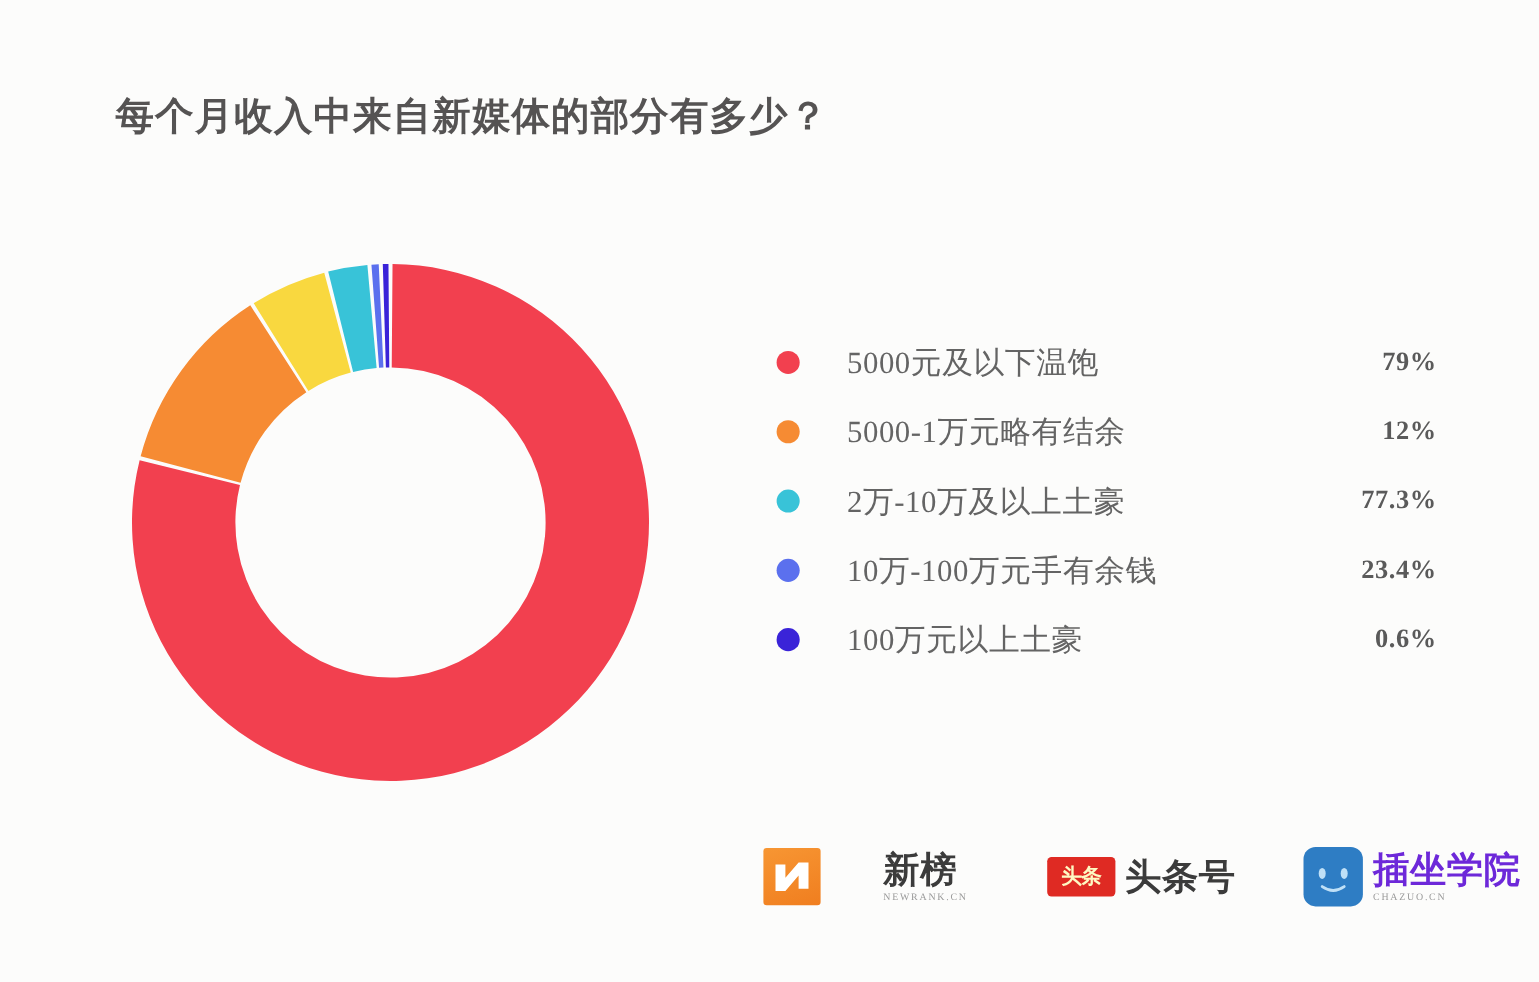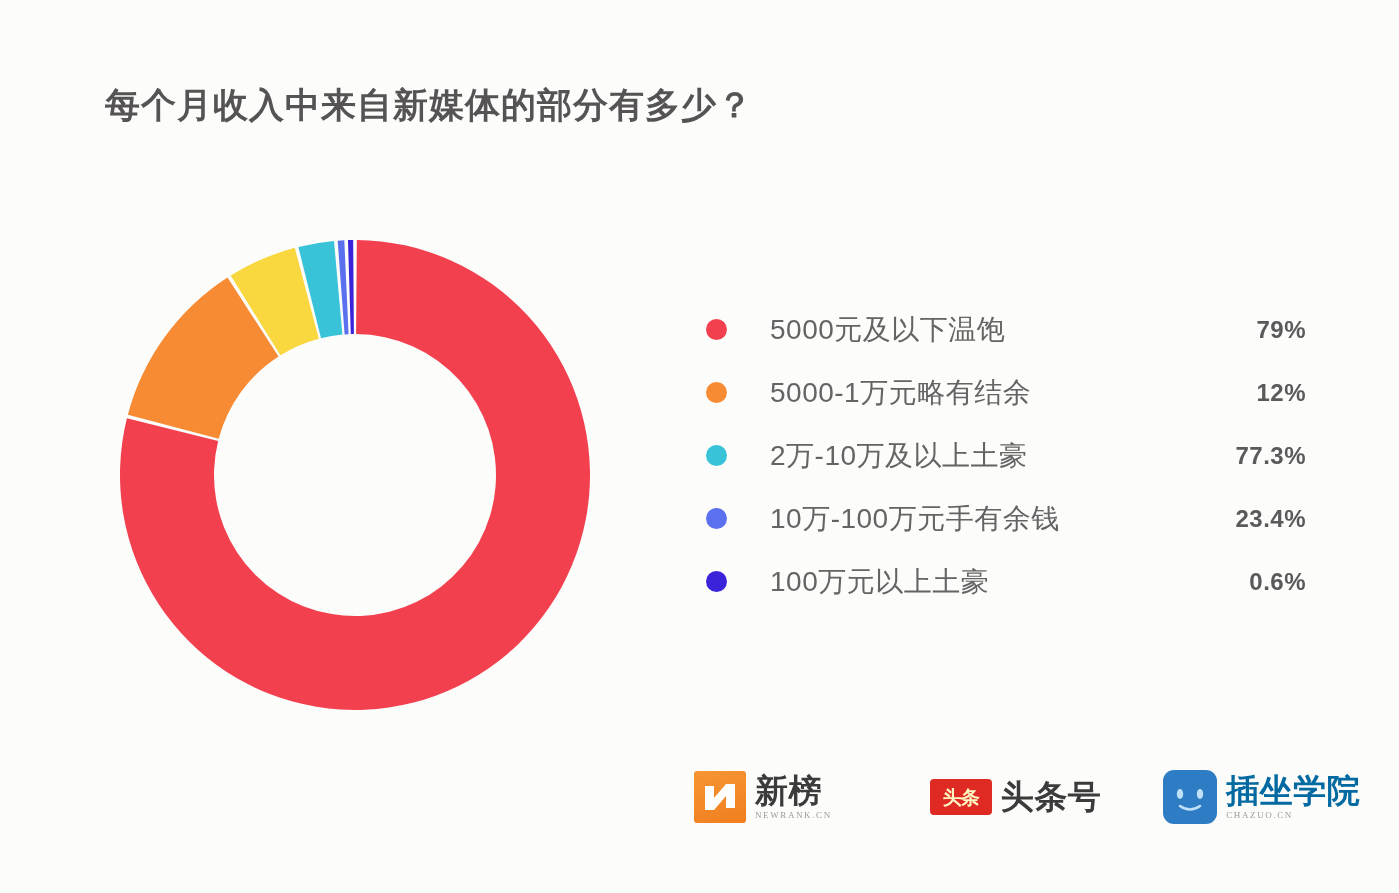--- a/index.html
+++ b/index.html
@@ -45,20 +45,21 @@
   #legend {
     position: absolute;
     left: 706px;
     top: 298px;
     width: 600px;
   }
   .legend-row {
     display: flex;
     align-items: center;
     height: 63px;
+    font-family: Liberation Serif, serif;
   }
   .legend-dot {
     width: 21px;
     height: 21px;
     border-radius: 50%;
     flex: 0 0 auto;
     margin-right: 0;
   }
   .legend-label {
     flex: 1 1 auto;
@@ -139,23 +140,23 @@
     letter-spacing: -1px;
   }
   
   #logo-chazuo-mark {
     width: 54px;
     height: 54px;
     background: #2E7DC4;
     border-radius: 11px;
   }
 
-  #logo-newrank { margin-right: 98px; }
+  #logo-newrank { margin-right: 72px; gap: 48px; }
   #logo-toutiao { margin-right: 62px; }
-  #logo-chazuo .logo-name { color: #0369a1; }
+  #logo-chazuo .logo-name { color: #6d28d9; }
 </style>
 </head>
 <body style="background: rgb(252, 252, 251);">
 
 <div id="chart-title">每个月收入中来自新媒体的部分有多少？</div>
 
 <div id="donut-wrap">
   <svg id="donut-svg" viewBox="0 0 474 474">
     <g id="donut-slices">
         <path d="M 238.84566670884718 2.007247953474433 A 235 235 0 1 1 8.930978734892534 180.34736070423585 L 100.15858724093553 203.00841642254153 A 141 141 0 1 0 238.1074000253083 96.00434877208465 Z" fill="#F2404F"></path>

